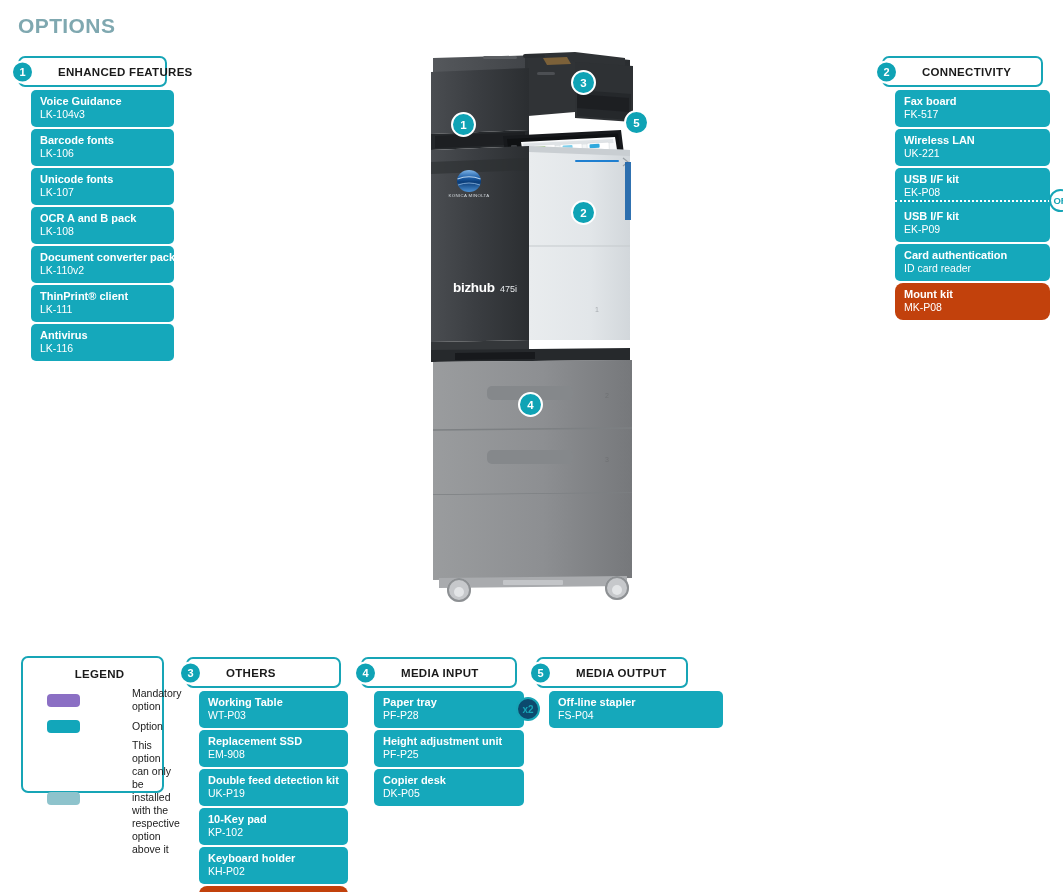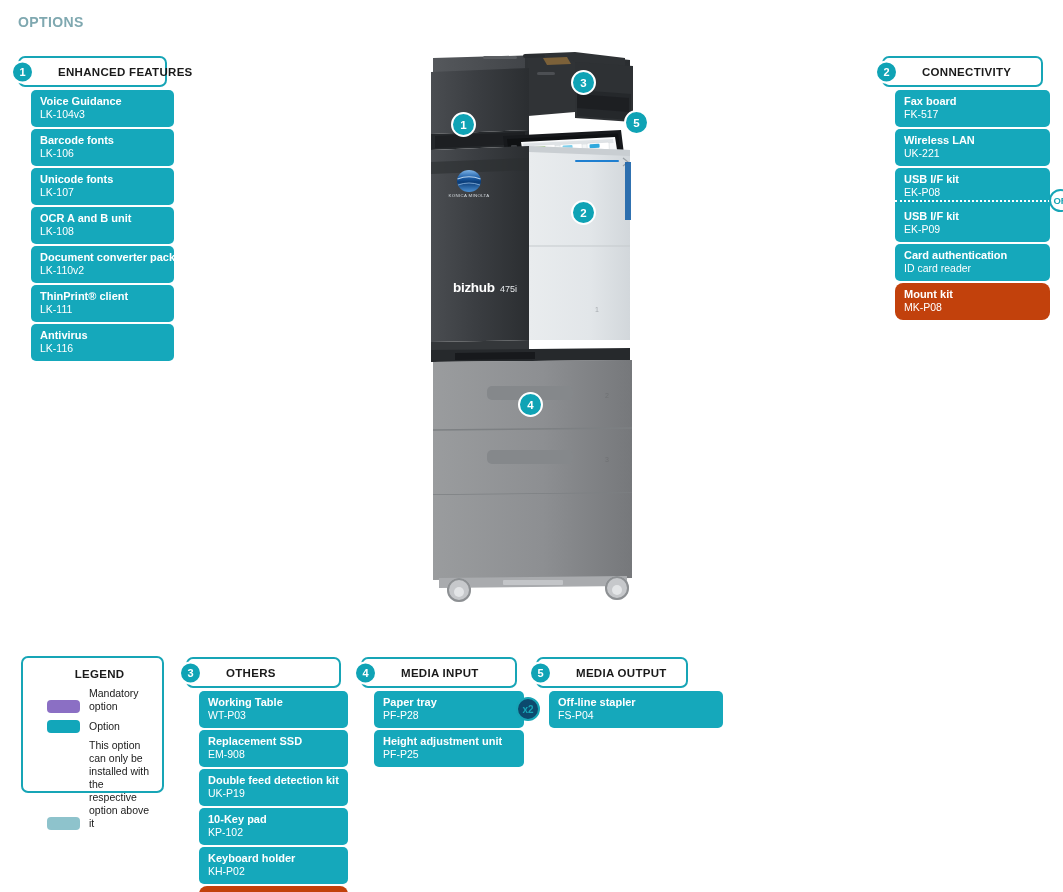--- a/index.html
+++ b/index.html
@@ -7,21 +7,21 @@
     width:1063px;height:892px;background:#ffffff;
     font-family:"Liberation Sans",sans-serif;
     position:relative;overflow:hidden;
     -webkit-font-smoothing:antialiased;
   }
   .stage{position:absolute;left:0;top:0;width:1063px;height:892px;}
 
   
   #page-title{
     position:absolute;left:18px;top:14px;
-    font-size:14px;font-weight:bold;letter-spacing:.4px;
+    font-size:21px;font-weight:bold;letter-spacing:.4px;
     color:#7fa8b0;
   }
 
   
   .panel{position:absolute;}
   .panel-header{
     position:relative;height:31px;background:#ffffff;
     border:2px solid #17a5b6;border-radius:7px;
     box-sizing:border-box;
     display:flex;align-items:center;
@@ -85,21 +85,21 @@
   
   #legend-panel{
     position:absolute;left:21px;top:656px;width:143px;height:137px;
     background:#ffffff;border:2px solid #17a5b6;border-radius:7px;
     box-sizing:border-box;padding:10px 10px 0 24px;
   }
   #legend-title{
     text-align:center;font-size:11.5px;font-weight:bold;
     color:#1a1a1a;letter-spacing:.3px;margin-bottom:7px;
   }
-  .legend-row{display:flex;align-items:flex-end;margin-bottom:6px;}
+  .legend-row{display:flex;align-items:center;margin-bottom:6px;gap:43px;}
   .swatch{
     width:33px;height:13px;border-radius:4px;flex:0 0 auto;margin-right:9px;
     margin-top:1px;
   }
   .legend-text{
     font-size:10.5px;color:#1a1a1a;line-height:13px;
   }
 
   
   #printer{position:absolute;left:425px;top:50px;width:225px;height:560px;}
@@ -274,21 +274,21 @@
       </div>
       <div class="item">
         <div class="t1">Barcode fonts</div>
         <div class="t2">LK-106</div>
       </div>
       <div class="item">
         <div class="t1">Unicode fonts</div>
         <div class="t2">LK-107</div>
       </div>
       <div class="item">
-        <div class="t1">OCR A and B unit</div>
+        <div class="t1">OCR A and B pack</div>
         <div class="t2">LK-108</div>
       </div>
       <div class="item">
         <div class="t1">Document converter pack</div>
         <div class="t2">LK-110v2</div>
       </div>
       <div class="item">
         <div class="t1">ThinPrint® client</div>
         <div class="t2">LK-111</div>
       </div>
@@ -393,20 +393,24 @@
     <div class="items col-indent" style="width:150px;position:relative;">
       <div class="item" style="position:relative;">
         <div class="t1">Paper tray</div>
         <div class="t2">PF-P28</div>
         <div class="x2-badge" style="right:-16px;top:6px;">x2</div>
       </div>
       <div class="item">
         <div class="t1">Height adjustment unit</div>
         <div class="t2">PF-P25</div>
       </div>
+      <div class="item">
+        <div class="t1">Copier desk</div>
+        <div class="t2">DK-P05</div>
+      </div>
     </div>
   </div>
 
   <div class="panel" style="left:536px;top:657px;width:152px;">
     <div class="panel-header">
       <div class="num-badge">5</div>
       <div class="hdr-label">MEDIA OUTPUT</div>
     </div>
     <div class="items col-indent" style="width:174px;">
       <div class="item">

